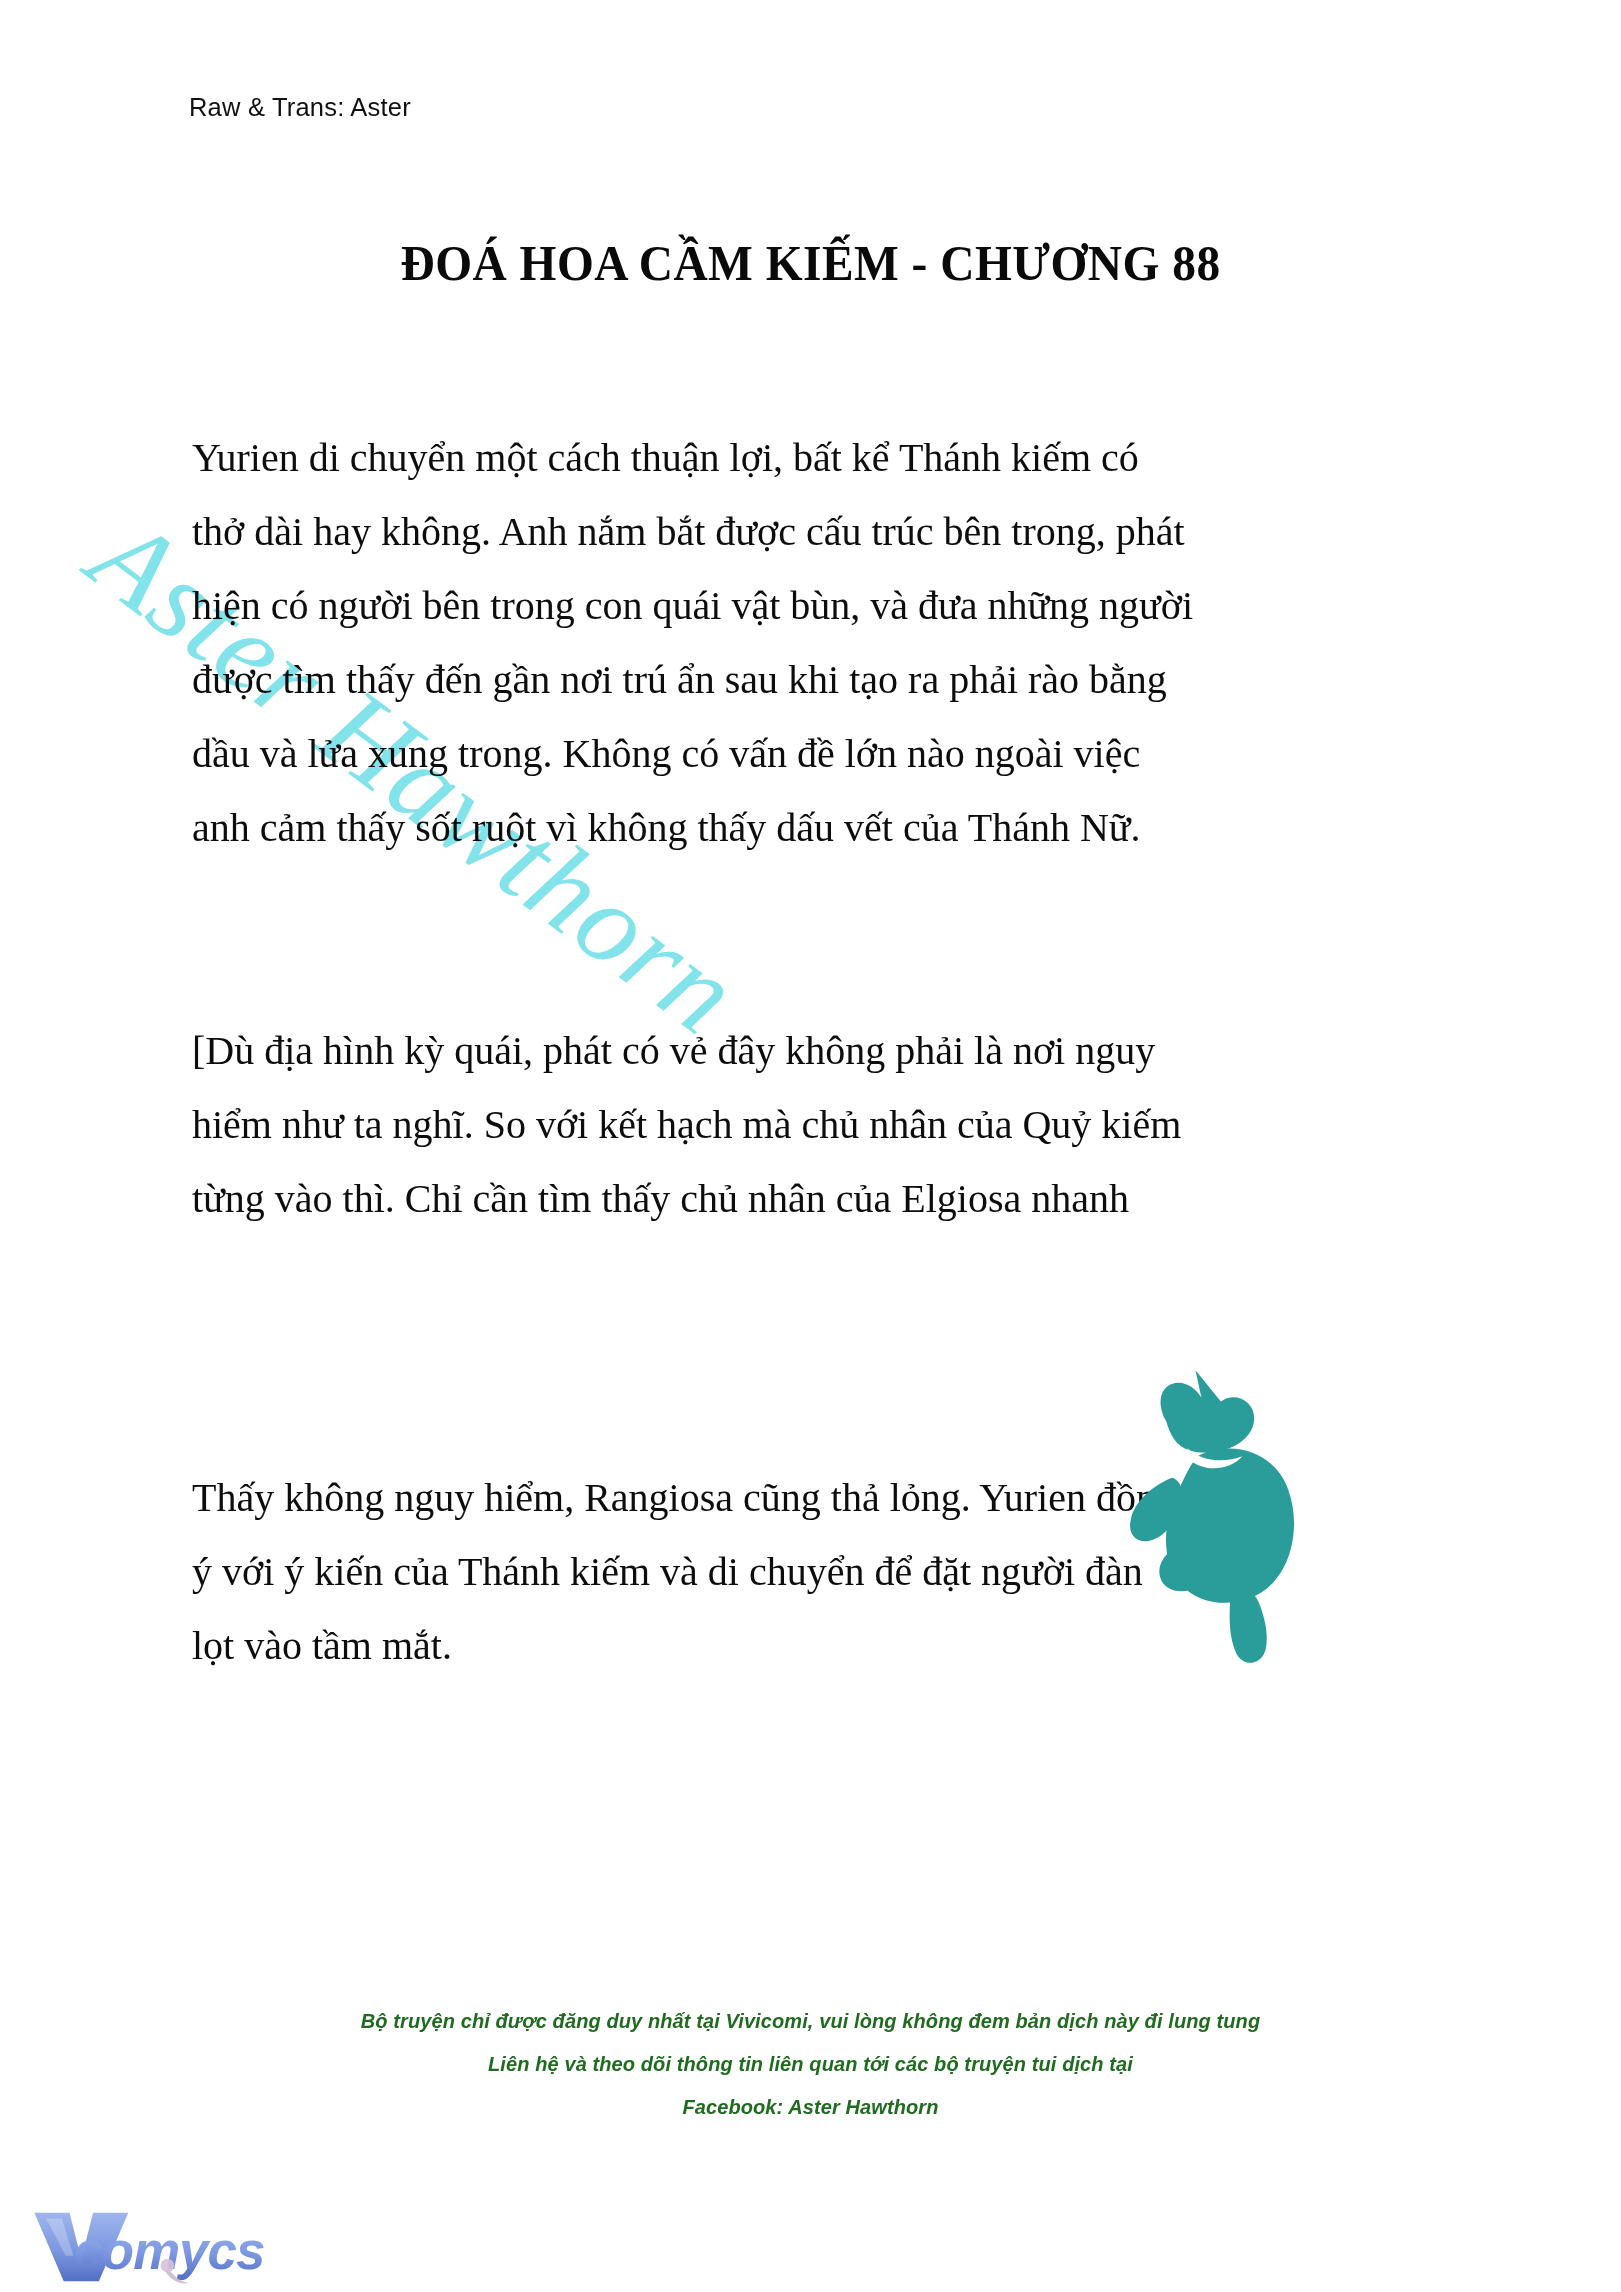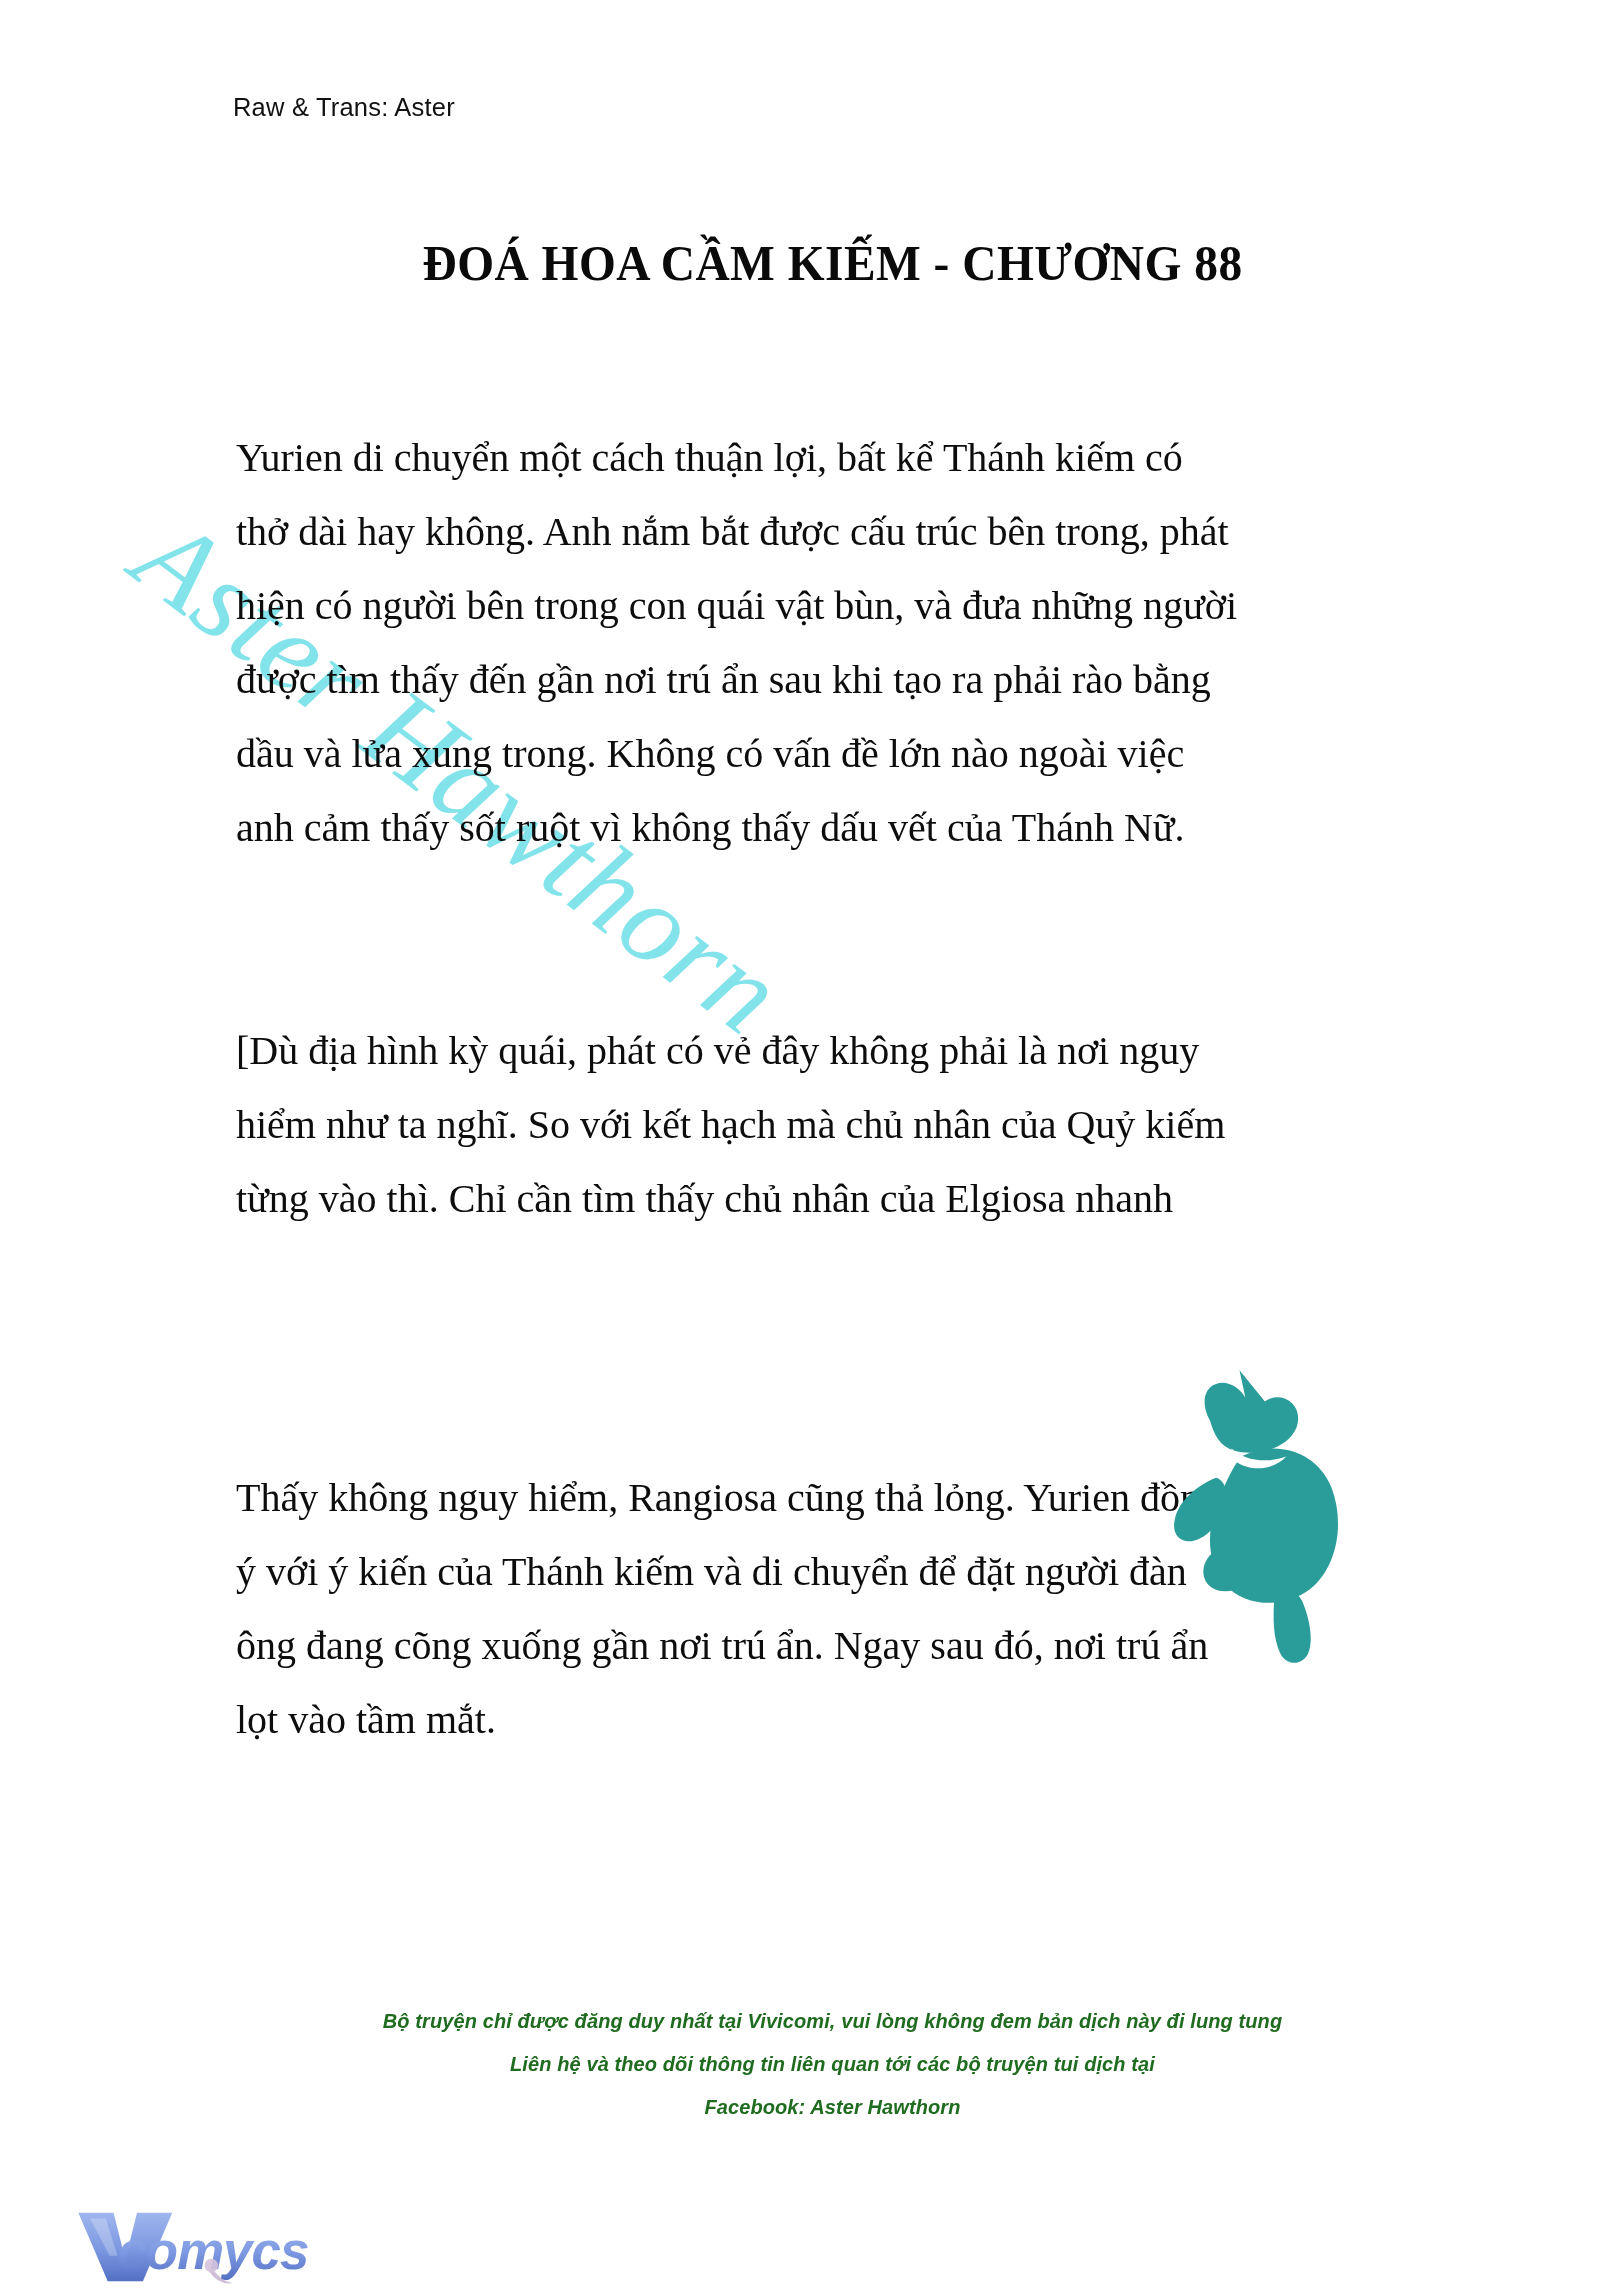--- a/index.html
+++ b/index.html
@@ -13,21 +13,20 @@
     height: 2293px;
     position: relative;
     overflow: hidden;
     font-family: "Liberation Serif", serif;
   }
 
   .page {
     position: absolute;
     inset: 0;
     background: #ffffff;
-    margin-left: 44px;
   }
 
   
   .header-credit {
     position: absolute;
     left: 189px;
     top: 93px;
     font-family: "Liberation Sans", sans-serif;
     font-size: 25.5px;
     font-weight: 400;
@@ -165,21 +164,20 @@
       <span class="ln">[Dù địa hình kỳ quái, phát có vẻ đây không phải là nơi nguy</span>
       <span class="ln">hiểm như ta nghĩ. So với kết hạch mà chủ nhân của Quỷ kiếm</span>
       <span class="ln">từng vào thì. Chỉ cần tìm thấy chủ nhân của Elgiosa nhanh</span>
     </p>
 
     <div class="para-gap-b"></div>
 
     <p class="para">
       <span class="ln">Thấy không nguy hiểm, Rangiosa cũng thả lỏng. Yurien đồng</span>
       <span class="ln">ý với ý kiến của Thánh kiếm và di chuyển để đặt người đàn</span>
-      <span class="ln">ông đang cõng xuống gần nơi trú ẩn. Ngay sau đó, nơi trú ẩn</span>
       <span class="ln">lọt vào tầm mắt.</span>
     </p>
 
   </div>
 
   <div class="cat-mark">
     <svg viewBox="0 0 230 310" width="225" height="304" xmlns="http://www.w3.org/2000/svg">
       <g fill="#2a9d9a">
 
         <path d="M40 60 C30 42 34 26 46 22 C58 18 70 26 76 36

